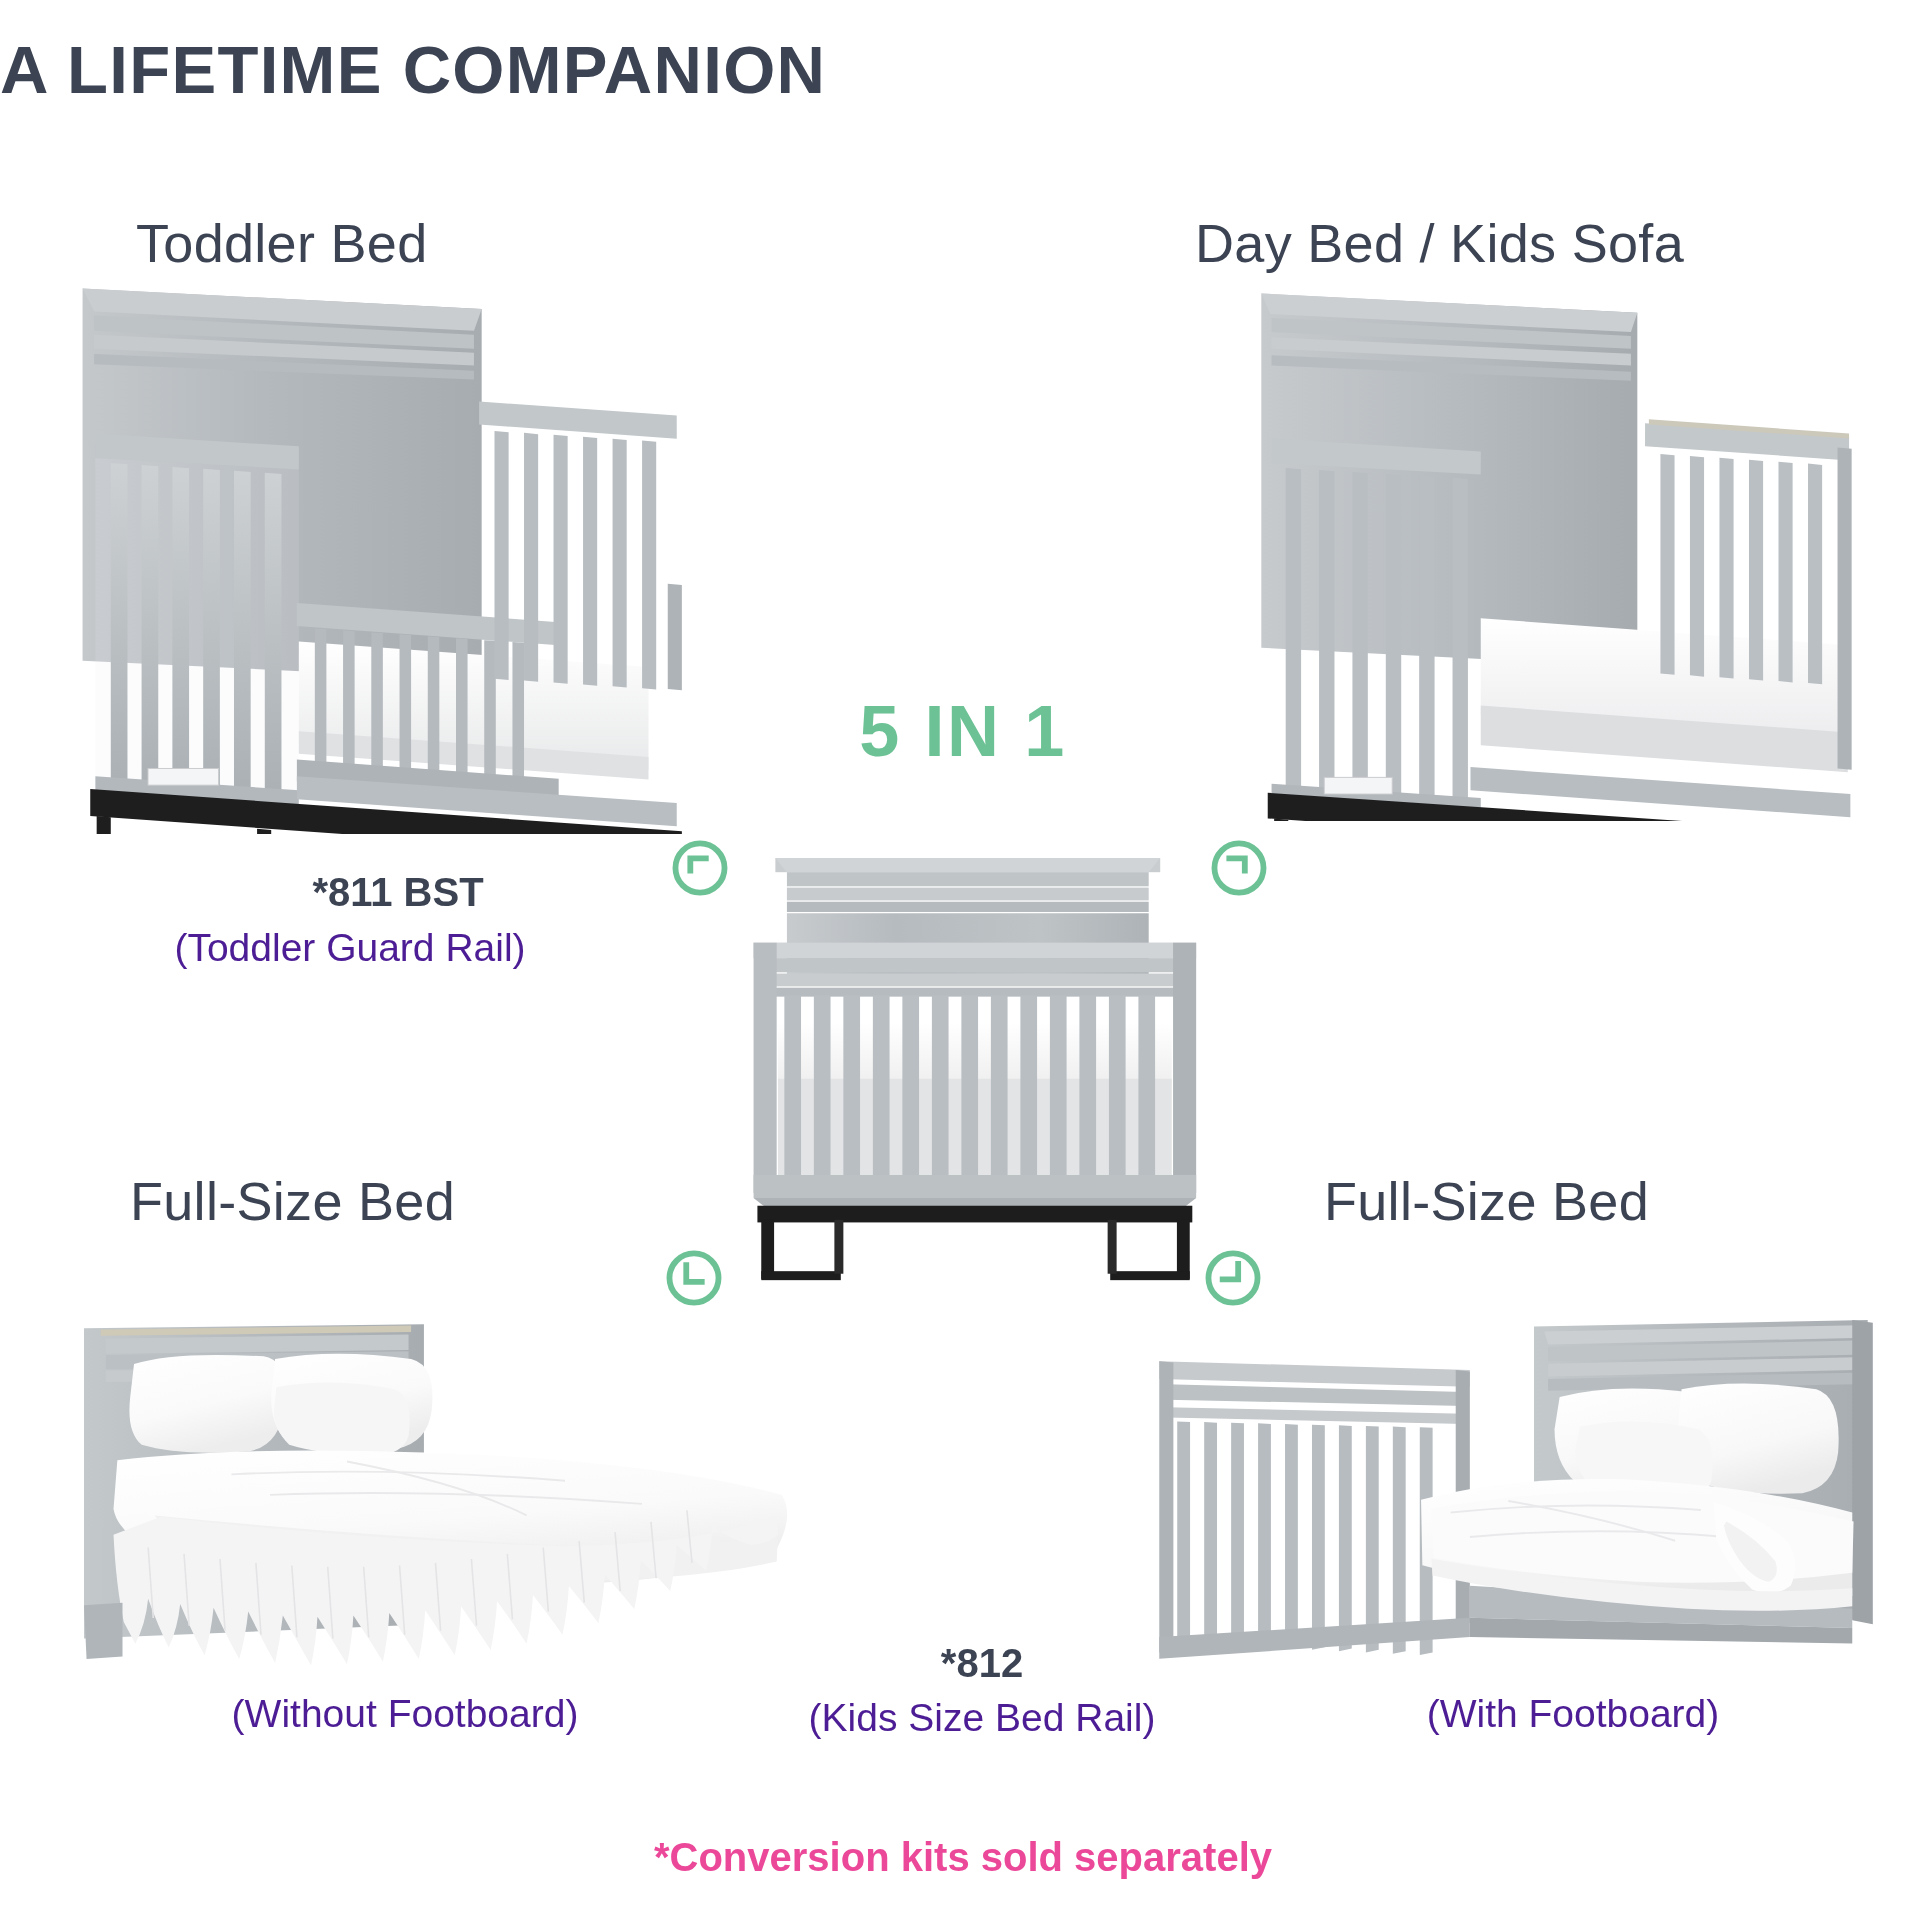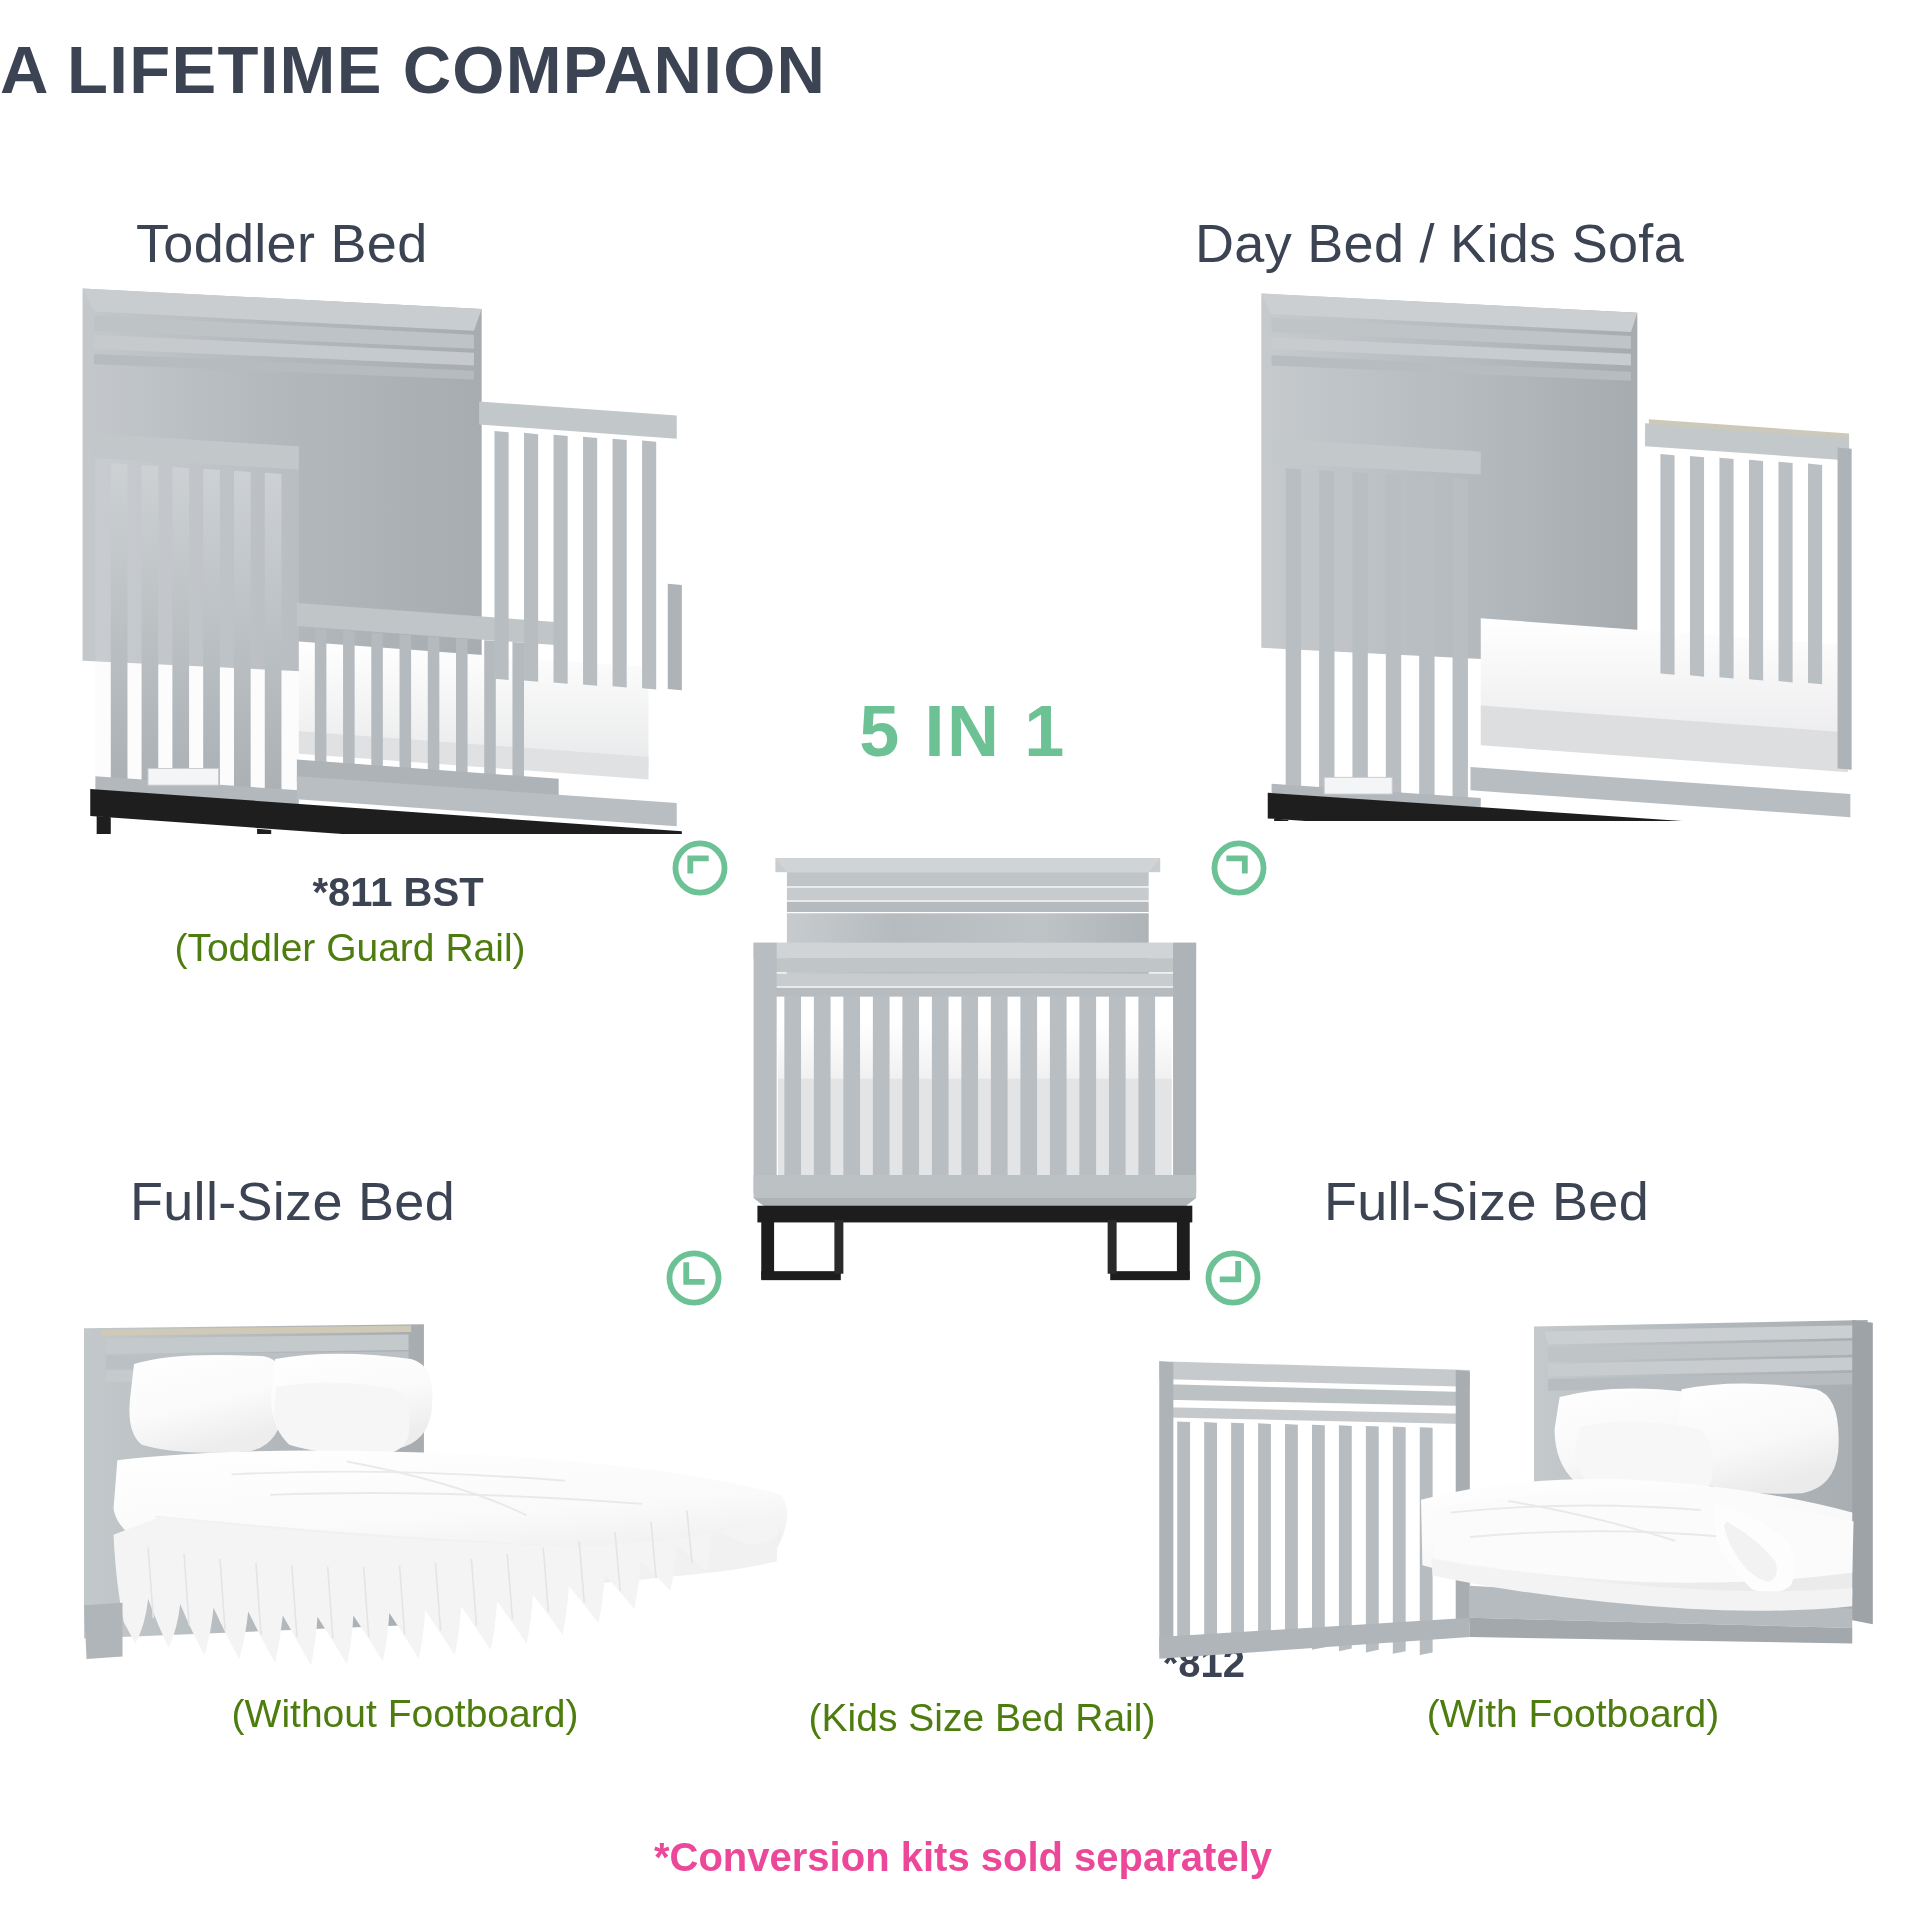--- a/index.html
+++ b/index.html
@@ -55,28 +55,28 @@
     color: #3c4454;
     white-space: nowrap;
     font-family: "Liberation Sans", sans-serif;
   }
 
   .sub-label {
     position: absolute;
     text-align: center;
     font-size: 39px;
     font-weight: 300;
-    color: #4d7c0f;
+    color: #4c1d95;
     white-space: nowrap;
     font-family: "Liberation Sans", sans-serif;
   }
 
   .lbl-811      { top: 870px; left: 0;    width: 700px; margin-left: 48px; }
   .lbl-811sub   { top: 926px; left: 0;    width: 700px; }
-  .lbl-812      { top: 1641px; left: 719px; width: 526px; text-align: right; }
+  .lbl-812      { top: 1641px; left: 719px; width: 526px; }
   .lbl-812sub   { top: 1696px; left: 719px; width: 526px; }
   .lbl-without  { top: 1692px; left: 39px;  width: 732px; }
   .lbl-with     { top: 1692px; left: 1220px; width: 706px; }
 
   .footer-note {
     position: absolute;
     top: 1835px;
     left: 0;
     width: 1926px;
     text-align: center;

